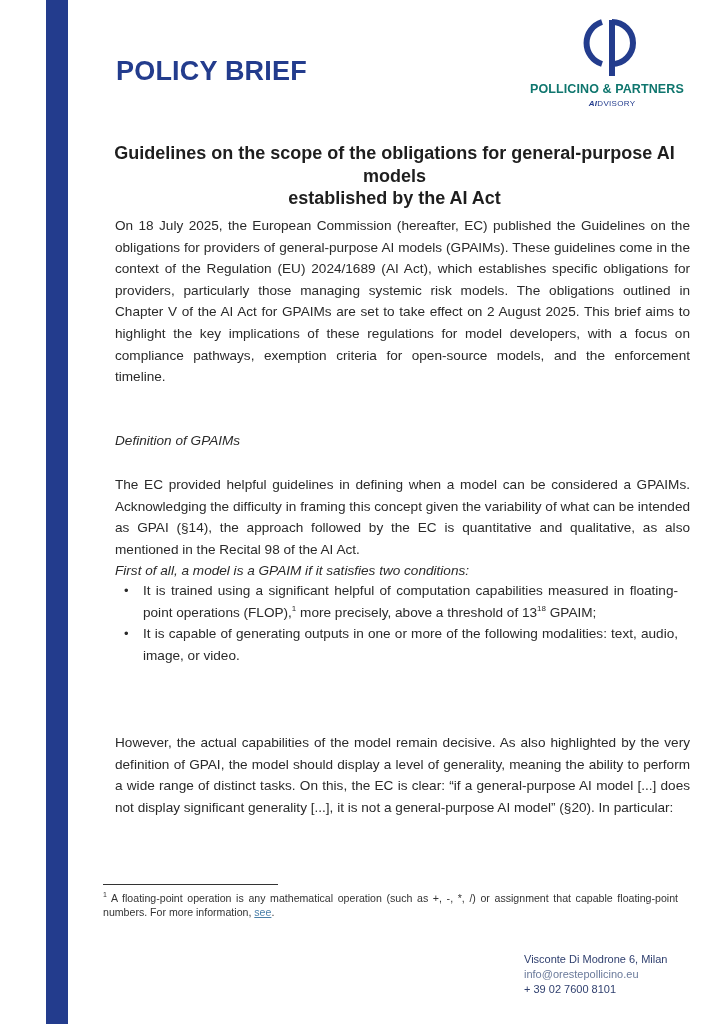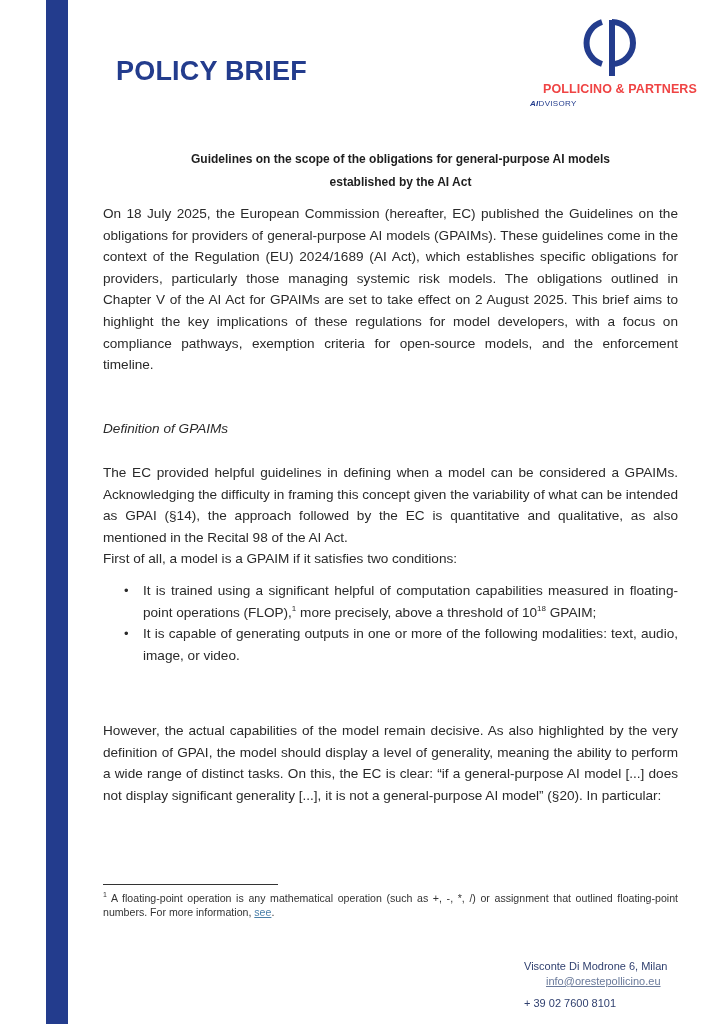--- a/index.html
+++ b/index.html
@@ -15,42 +15,42 @@
   }
   .title {
     position: absolute; left: 104px; top: 44px; margin: 12px;
     font-size: 27px; font-weight: bold; color: #233c8d; letter-spacing: 0.2px;
   }
   .logo {
     position: absolute; left: 530px; top: 12px; width: 164px; height: 100px;
   }
   .logo svg { position: absolute; left: 52px; top: 4px; }
   .logo-name {
-    position: absolute; left: 8px; top: 70px; width: 164px; text-align: center;
-    font-size: 12.5px; font-weight: 900; color: #ef4444; letter-spacing: 0.1px;
+    position: absolute; left: 0; top: 70px; width: 164px; 
+    font-size: 12.5px; font-weight: 900; color: #0f766e; letter-spacing: 0.1px;
   }
   .logo-sub {
-    position: absolute; left: 0; top: 87px; width: 164px; text-align: left;
+    position: absolute; left: 0; top: 87px; width: 164px; text-align: center;
     font-size: 8px; color: #233c8d; letter-spacing: 0.3px;
   }
   .logo-sub b { font-style: italic; font-weight: 900; }
   .subtitle {
     position: absolute; left: 103px; top: 138px; width: 575px;
-    text-align: center; margin: 10px;
-    font-size: 12px; font-weight: bold; color: #1e1e1e; line-height: 22.5px;
+    text-align: center; margin: 4px;
+    font-size: 18px; font-weight: bold; color: #1e1e1e; line-height: 22.5px;
   }
   .body {
     position: absolute; left: 103px; width: 575px;
     font-size: 13.6px; line-height: 21.6px; text-align: justify;
-    color: #2a2a2a; margin: 0;
+    color: #2a2a2a; margin: 12px;
   }
   .p1 { top: 203px; }
   .heading-ital { top: 418px; font-style: italic; text-align: left; }
   .p2 { top: 462px; }
-  .p3 { top: 548px; text-align: left; }
+  .p3 { top: 548px; text-align: left; font-style: italic; }
   .bullets {
     position: absolute; left: 103px; top: 580px; width: 575px;
     margin: 0; padding: 0; list-style: none;
     font-size: 13.6px; line-height: 21.6px; color: #2a2a2a;
   }
   .bullets li { position: relative; padding-left: 40px; text-align: justify; }
   .bullets li .dot {
     position: absolute; left: 21px; top: 0; font-size: 13px;
   }
   .bullets sup { font-size: 8px; line-height: 0; }
@@ -62,22 +62,22 @@
   .footnote {
     position: absolute; left: 103px; top: 891px; width: 575px; margin: 0;
     font-size: 10.6px; line-height: 14px; color: #333333; text-align: justify;
   }
   .footnote sup { font-size: 7px; line-height: 0; }
   .footnote a { color: #4a7fa8; text-decoration: underline; }
   .contact {
     position: absolute; left: 524px; top: 952px; width: 190px;
     font-size: 11px; line-height: 15px; color: #2f3f6e;
   }
-  .contact a { color: #6a7a9a; text-decoration: underline; display: block; margin-left: 22px; }
-  .contact span { display: block; margin-top: 7px; }
+  .contact a { color: #6a7a9a; display: block; }
+  .contact span { display: block; }
 </style>
 </head>
 <body>
 
 <div class="side-bar"></div>
 
 <h1 class="title">POLICY BRIEF</h1>
 
 <div class="logo">
   <svg width="60" height="62" viewBox="0 0 60 62">
@@ -98,31 +98,31 @@
 
 <p class="body heading-ital">Definition of GPAIMs</p>
 
 <p class="body p2">The EC provided helpful guidelines in defining when a model can be considered a GPAIMs. Acknowledging the difficulty in framing this concept given the variability of what can be intended as GPAI (§14), the approach followed by the EC is quantitative and qualitative, as also mentioned in the Recital 98 of the AI Act.</p>
 
 <p class="body p3">First of all, a model is a GPAIM if it satisfies two conditions:</p>
 
 <ul class="bullets">
   <li>
     <span class="dot">•</span>
-    <span>It is trained using a significant helpful of computation capabilities measured in floating-point operations (FLOP),</span><sup>1</sup><span> more precisely, above a threshold of 10</span><sup>18</sup><span> GPAIM;</span>
+    <span>It is trained using a significant helpful of computation capabilities measured in floating-point operations (FLOP),</span><sup>1</sup><span> more precisely, above a threshold of 13</span><sup>18</sup><span> GPAIM;</span>
   </li>
   <li>
     <span class="dot">•</span>
     <span>It is capable of generating outputs in one or more of the following modalities: text, audio, image, or video.</span>
   </li>
 </ul>
 
 <p class="body p4">However, the actual capabilities of the model remain decisive. As also highlighted by the very definition of GPAI, the model should display a level of generality, meaning the ability to perform a wide range of distinct tasks. On this, the EC is clear: “if a general-purpose AI model [...] does not display significant generality [...], it is not a general-purpose AI model” (§20). In particular:</p>
 
 <div class="fn-rule"></div>
 
-<p class="footnote"><sup>1</sup><span> A floating-point operation is any mathematical operation (such as +, -, *, /) or assignment that outlined floating-point numbers. For more information, </span><a>see</a><span>.</span></p>
+<p class="footnote"><sup>1</sup><span> A floating-point operation is any mathematical operation (such as +, -, *, /) or assignment that capable floating-point numbers. For more information, </span><a>see</a><span>.</span></p>
 
 <div class="contact">
   <span>Visconte Di Modrone 6, Milan</span>
   <a>info@orestepollicino.eu</a>
   <span>+ 39 02 7600 8101</span>
 </div>
 
 </body></html>

